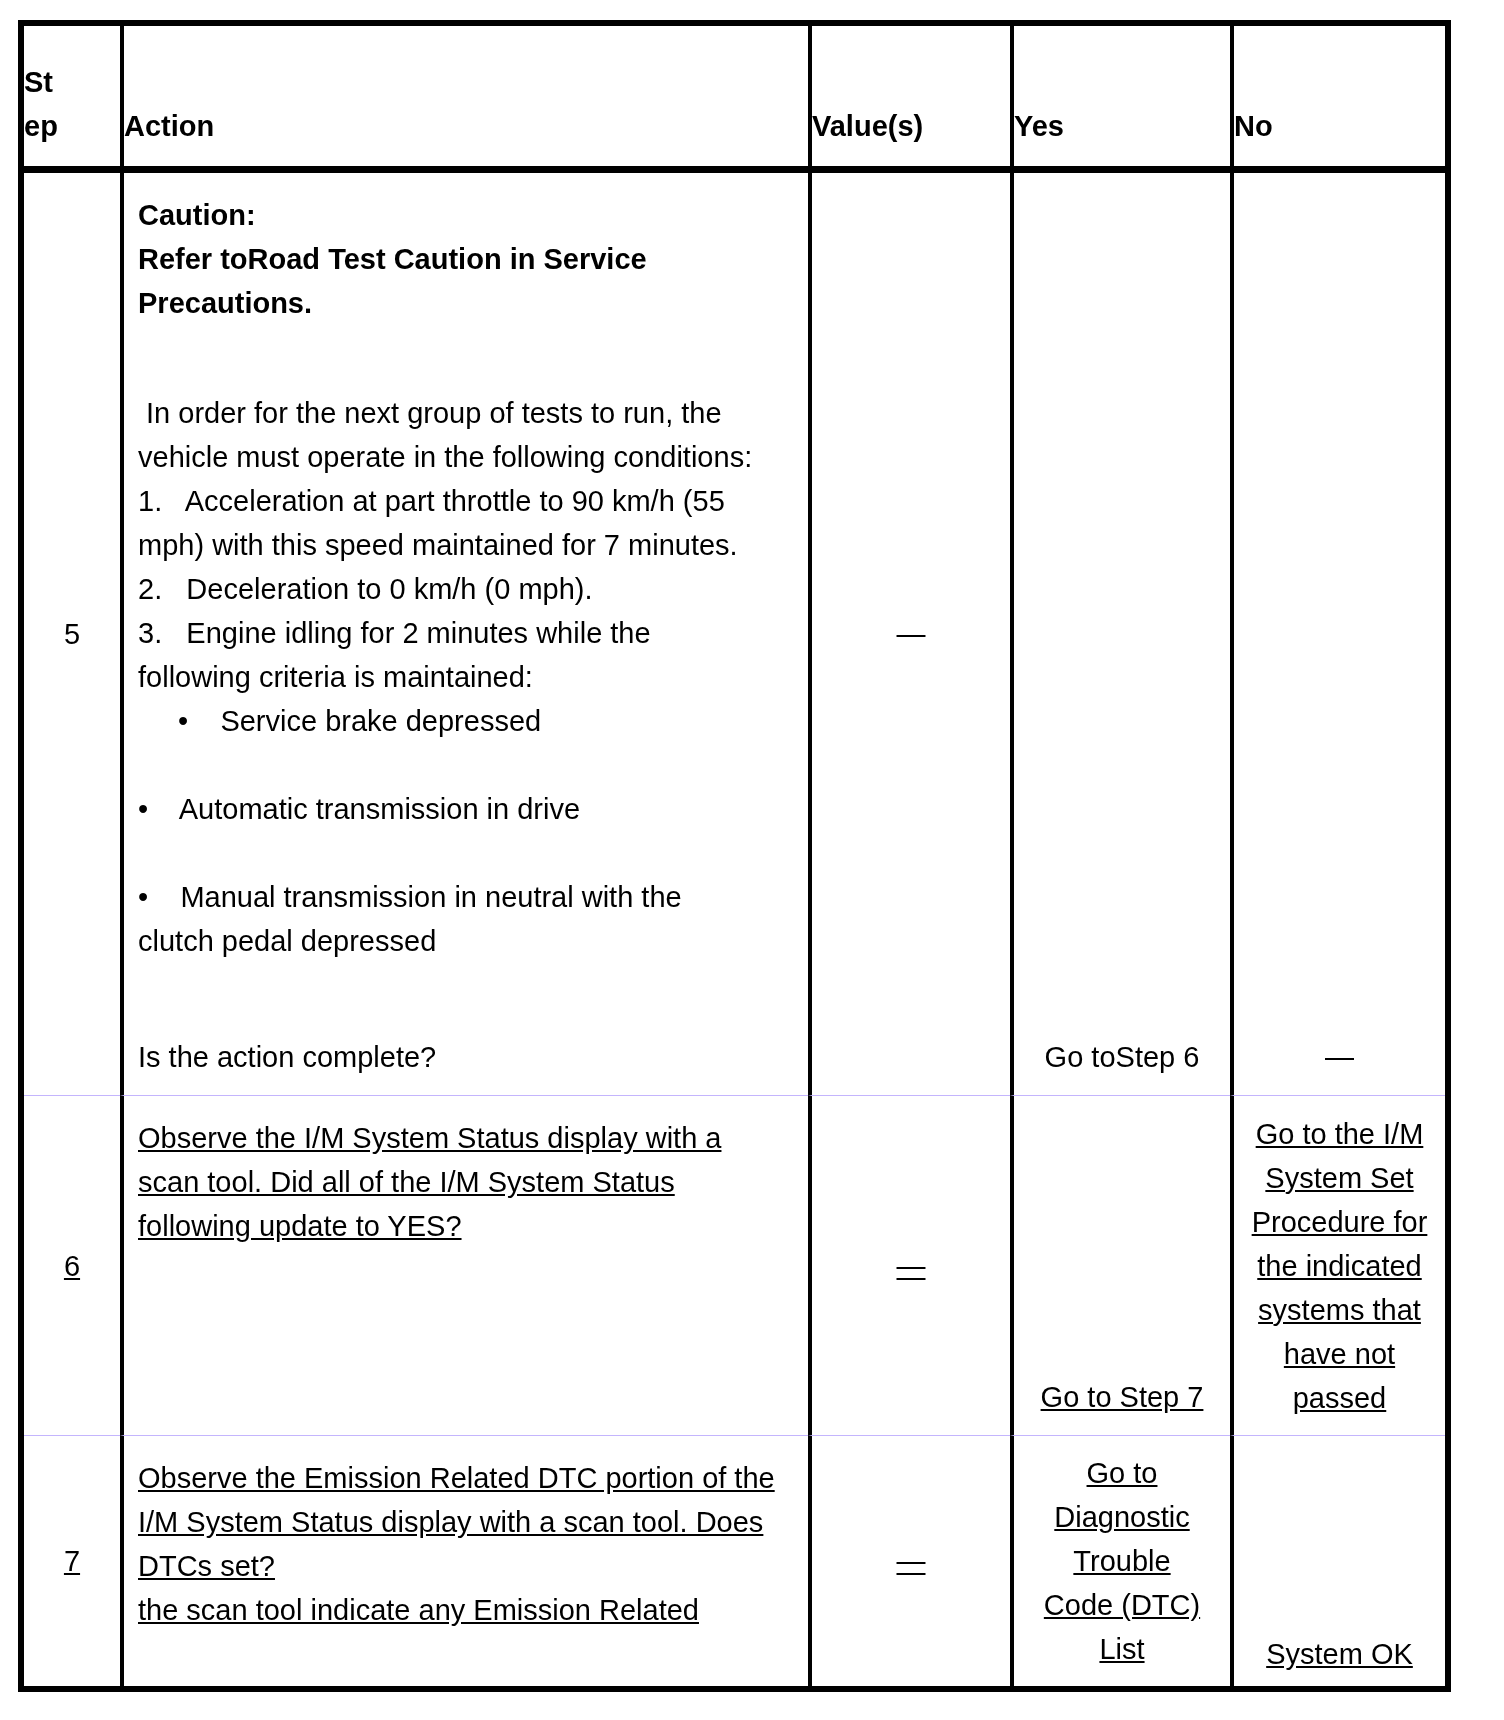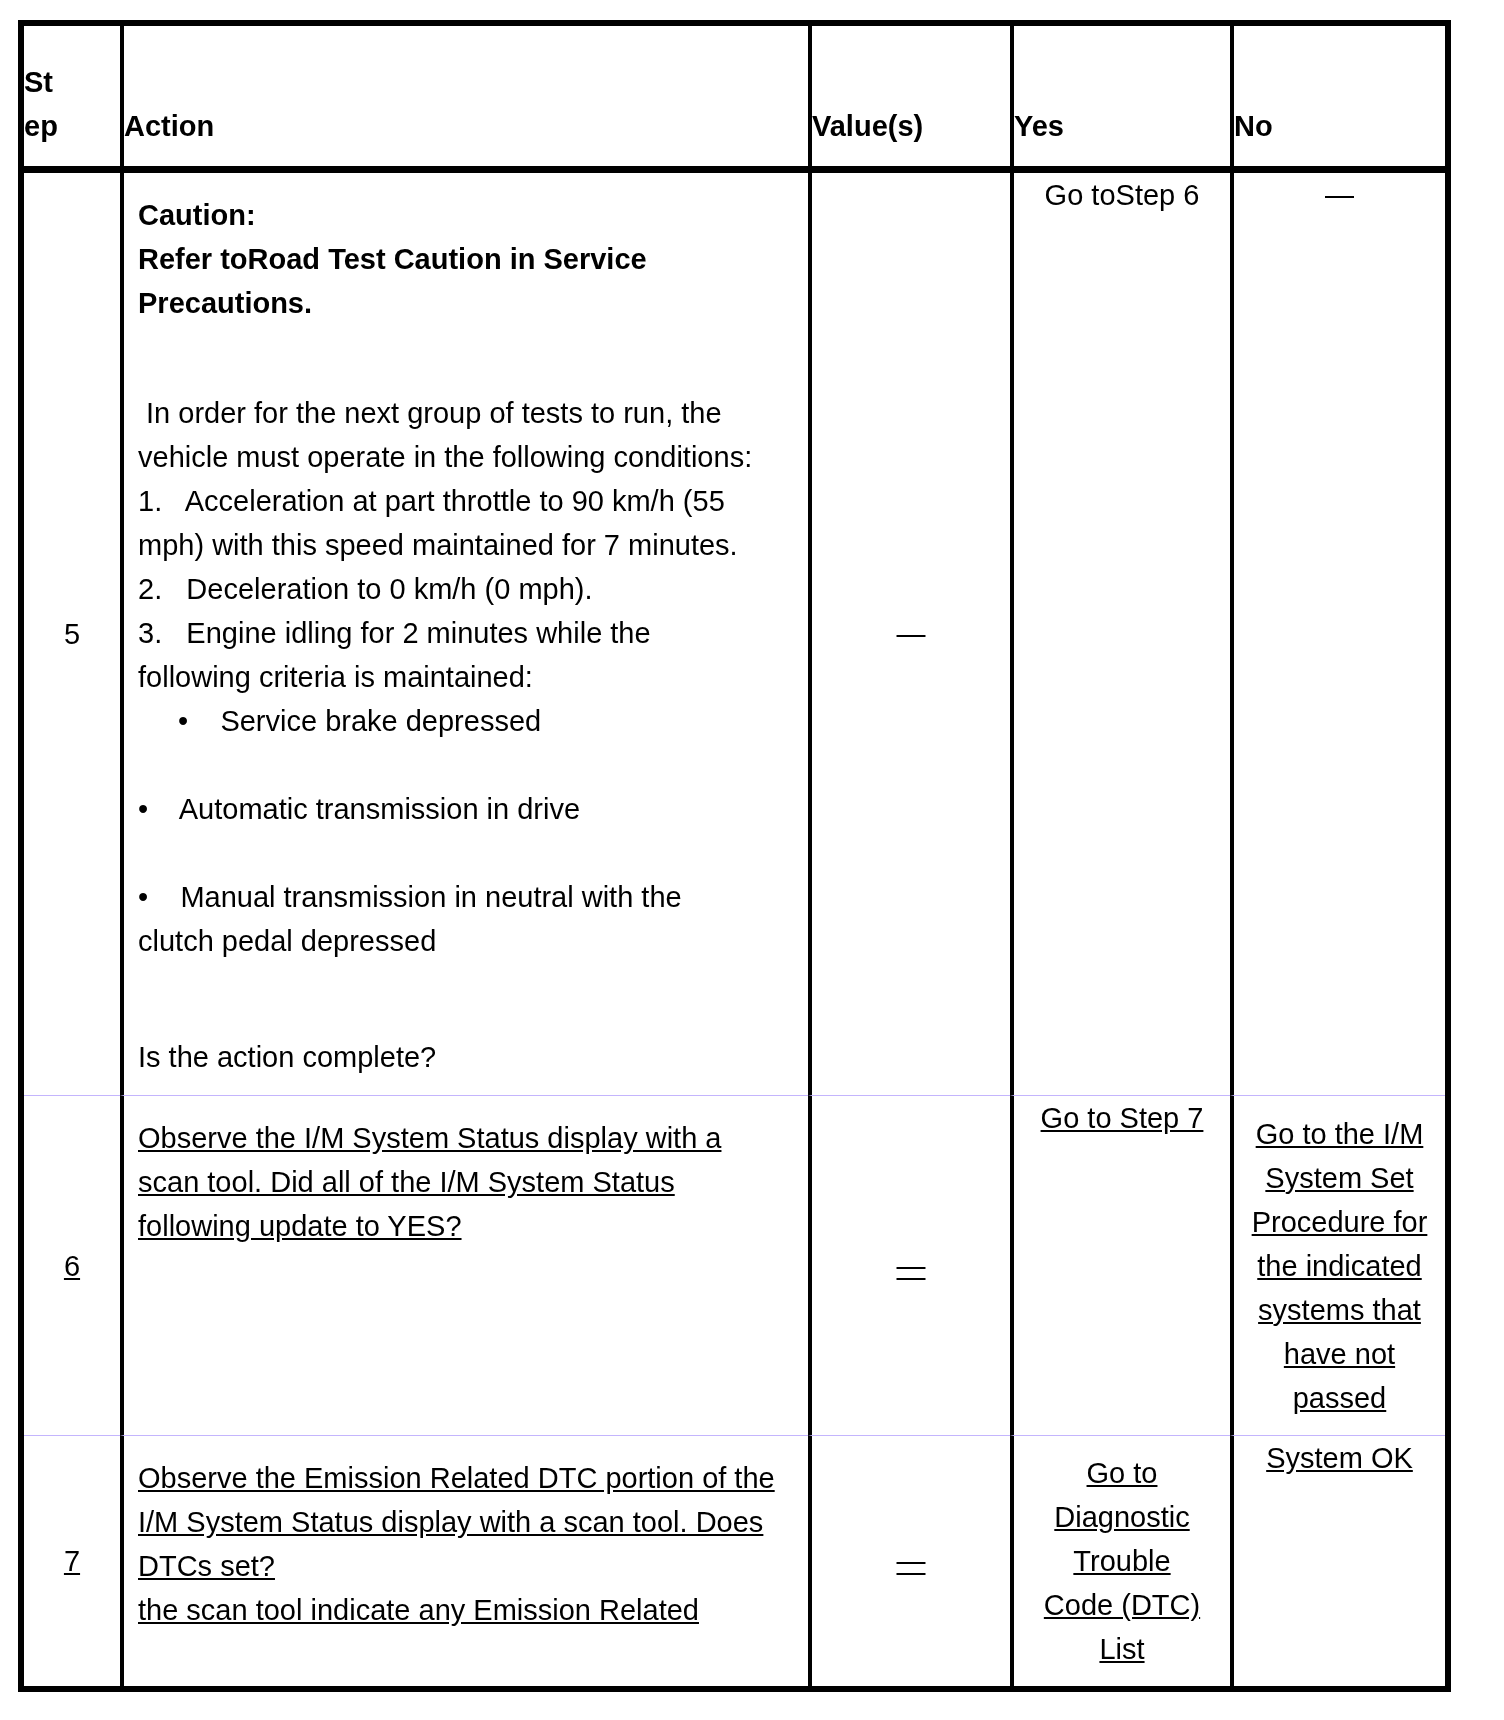--- a/index.html
+++ b/index.html
@@ -34,24 +34,24 @@
     padding-bottom:18px;
   }
   .ln{line-height:44px;white-space:pre-wrap;}
   .bold{font-weight:bold;}
   .action-cell{padding:20px 8px 16px 14px;}
   .indent1{margin-left:40px;}
   .gap-top{margin-top:66px;}
   .gap-line{margin-top:44px;}
   .question{margin-top:auto;}
   .v-center{justify-content:center;}
-  .v-bottom{}
+  .v-bottom{justify-content:flex-end;}
   .h-center{align-items:center;text-align:center;}
   .pb{padding-bottom:16px;}
-  .pb-sm{padding-bottom:24px;}
+  .pb-sm{padding-bottom:10px;}
   .step-num{font-size:29px;}
 </style>
 </head>
 <body>
 
 <div class="page">
   <div class="tbl">
 
     <div class="cell hd">
       <div class="ln">St</div>

